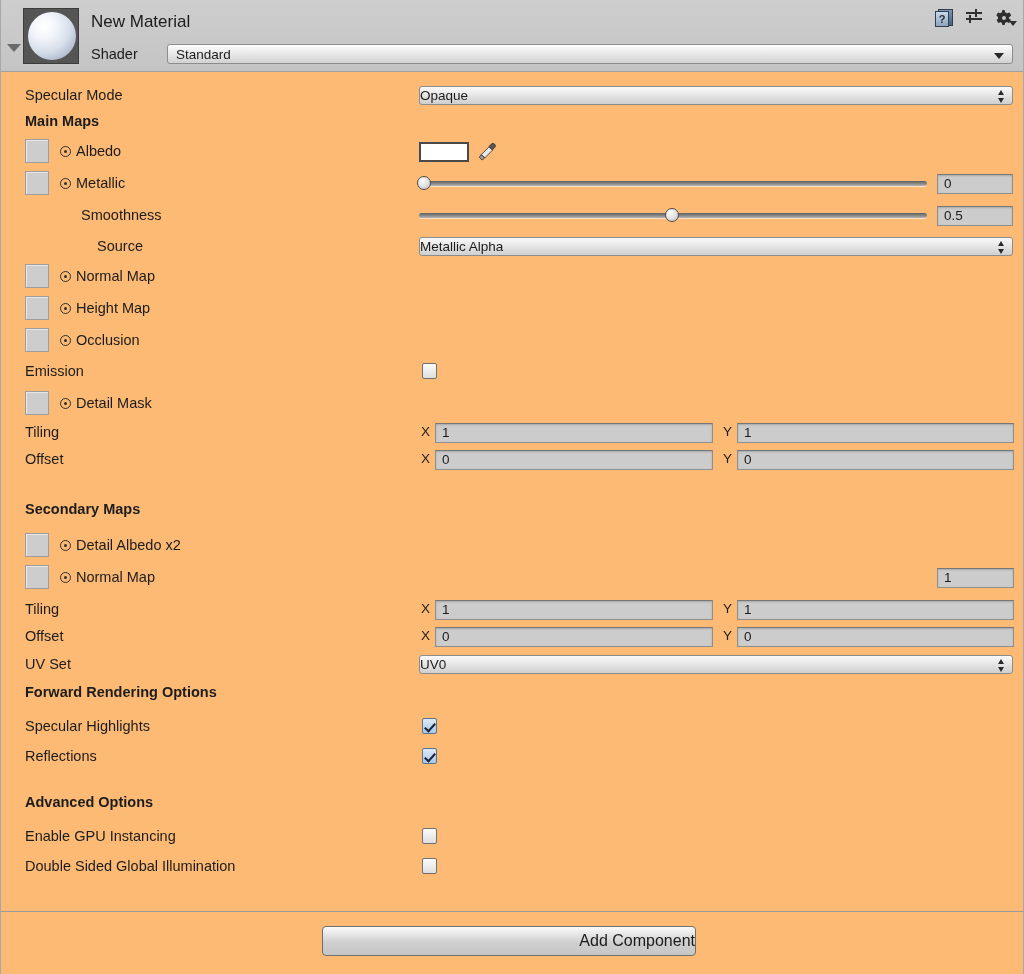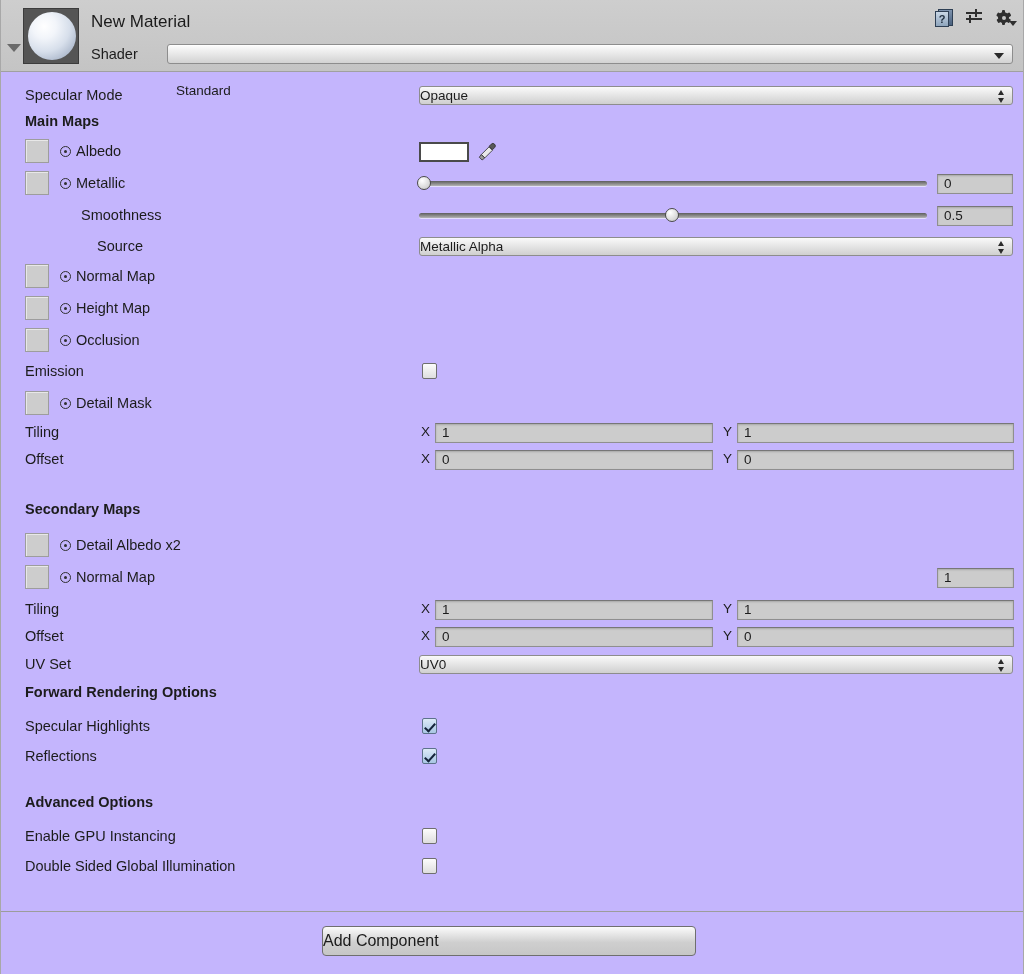--- a/index.html
+++ b/index.html
@@ -9,21 +9,21 @@
   body {
     width: 1024px; height: 974px;
     font-family: "Liberation Sans", sans-serif;
     font-size: 14.5px;
     color: #1c1c1c;
     overflow: hidden;
     position: relative;
   }
   .inspector {
     width: 1024px; height: 974px;
-    background: #c4b5fd;
+    background: #fdba74;
     position: relative;
     box-sizing: border-box;
     border-left: 1px solid #a8a8a8;
     border-right: 1px solid #a8a8a8;
   }
 
   
   .header {
     height: 72px;
     position: relative;
@@ -65,21 +65,20 @@
     width: 846px; height: 20px;
     background: linear-gradient(#fdfdfd, #d2d2d2);
     border: 1px solid #8d8d8d;
     border-radius: 3px;
     box-sizing: border-box;
     box-shadow: 0 1px 0 rgba(255,255,255,0.6) inset;
   }
   .shader-popup span.txt {
     position: absolute; left: 8px; top: 2px;
     font-size: 13.5px;
-    margin-top: 36px;
   }
   .tri-down {
     position: absolute; right: 8px; top: 8px;
     width: 0; height: 0;
     border-left: 5px solid transparent;
     border-right: 5px solid transparent;
     border-top: 6px solid #2a2a2a;
   }
 
   .hdr-icons {
@@ -273,21 +272,21 @@
     height: 1px; background: #9c9c9c;
   }
   .add-component {
     position: absolute;
     width: 374px; height: 30px;
     left: 321px;
     background: linear-gradient(#fbfbfb, #cfcfcf 55%, #c6c6c6);
     border: 1px solid #6f6f6f;
     border-radius: 4px;
     box-sizing: border-box;
-    text-align: left;
+    text-align: right;
     line-height: 28px;
     font-size: 16px;
     color: #1b1b1b;
   }
 </style>
 </head>
 <body>
 
 <div class="inspector">
 

